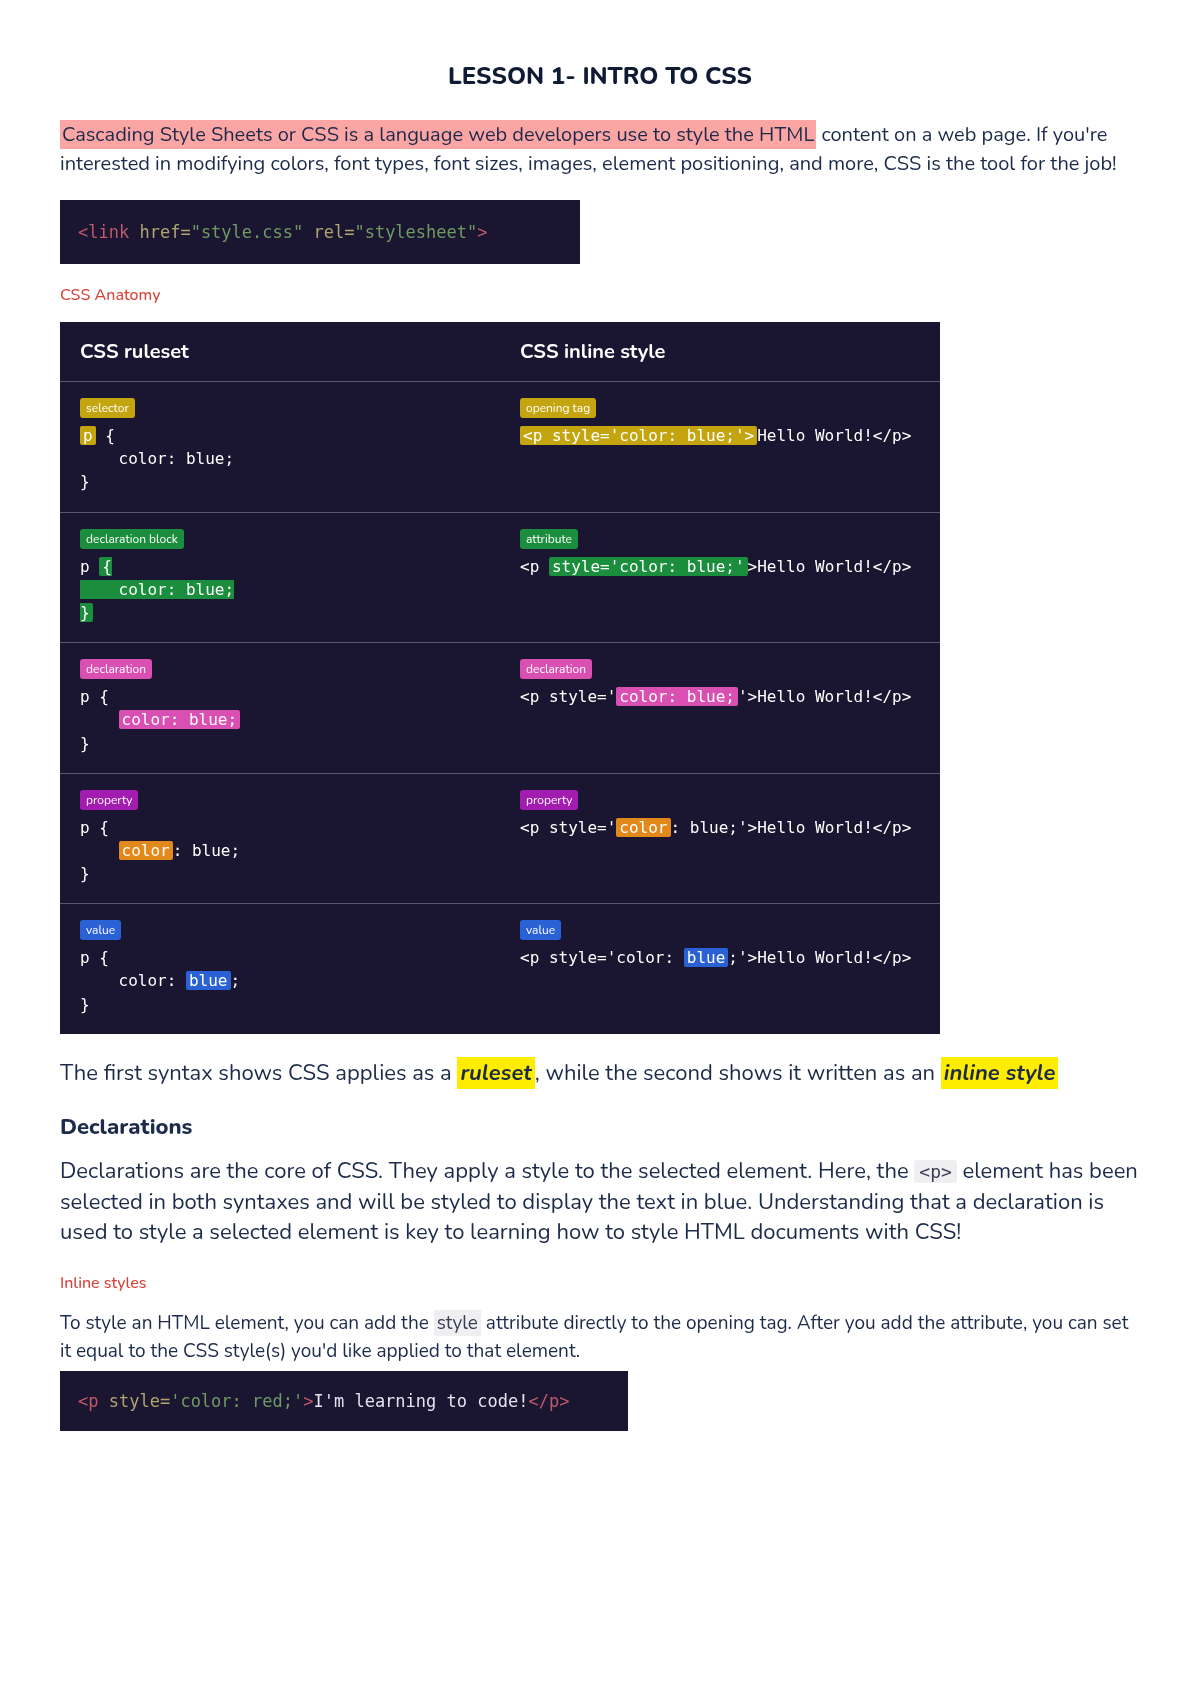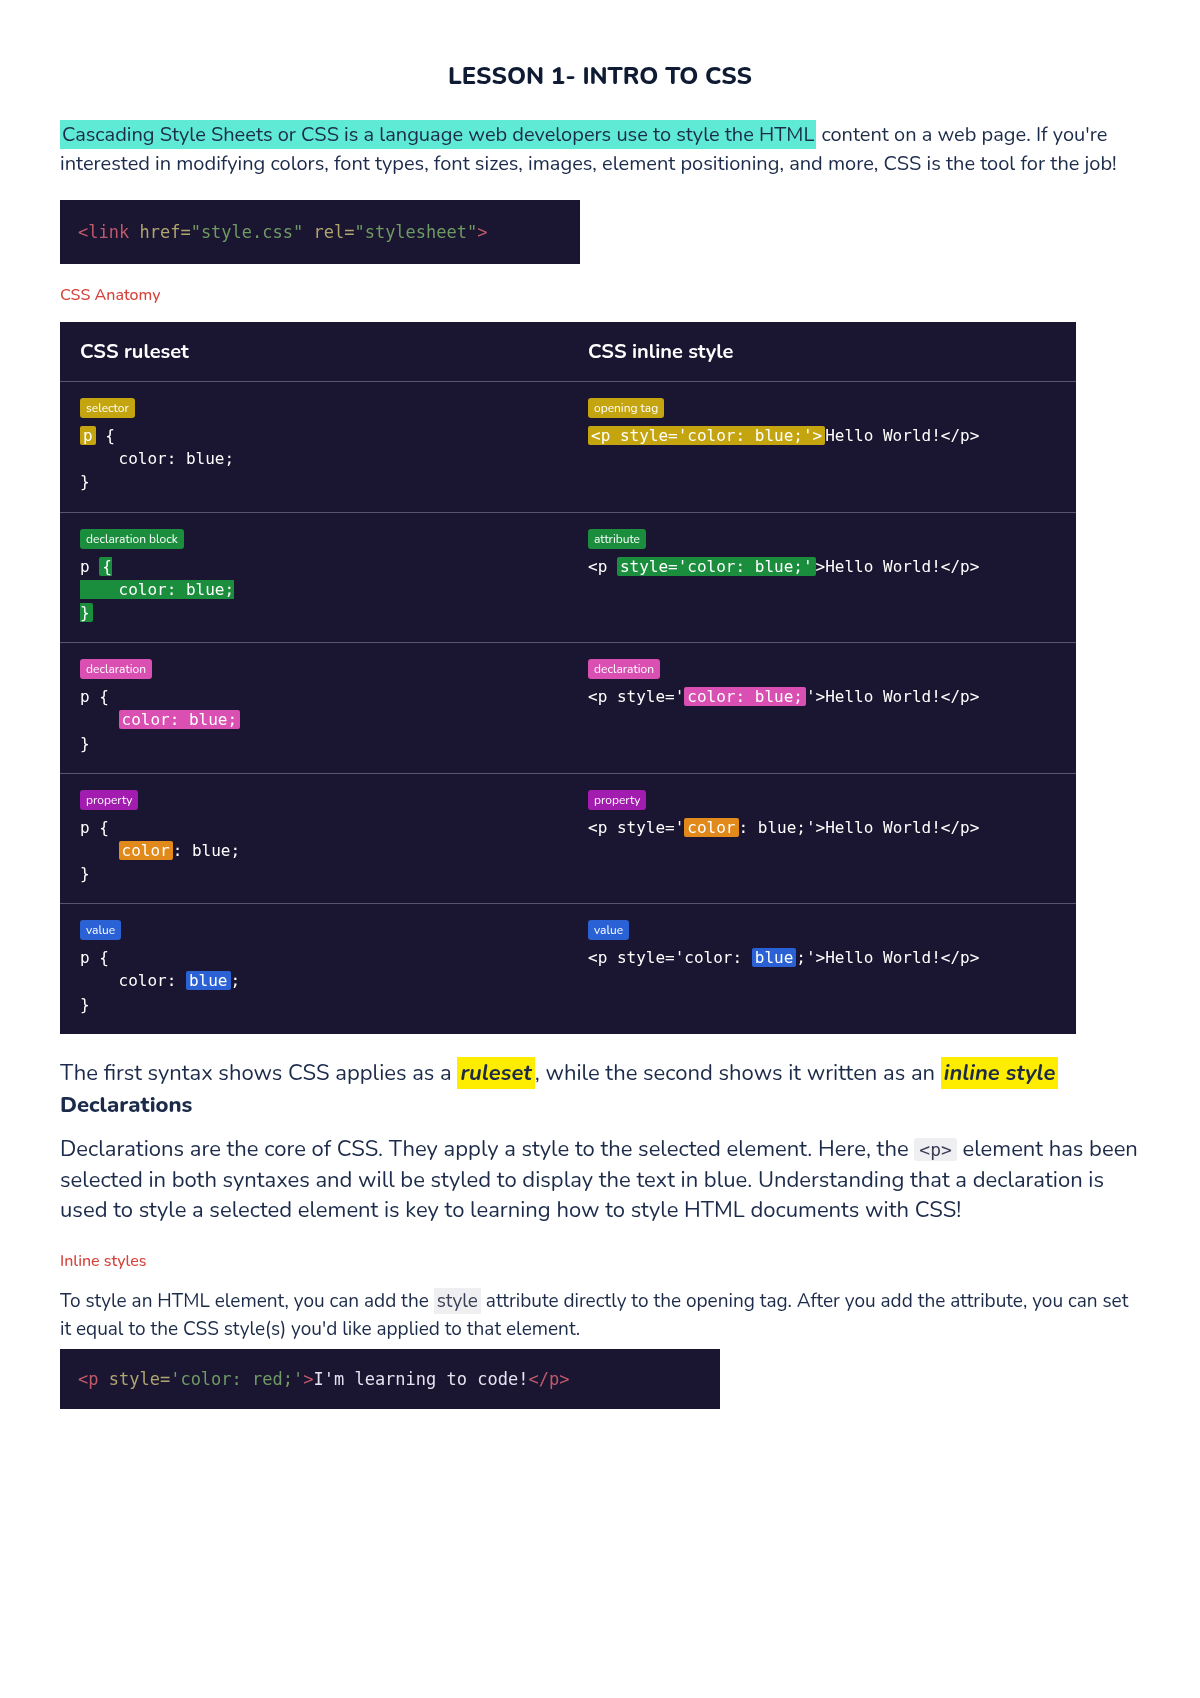--- a/index.html
+++ b/index.html
@@ -17,21 +17,21 @@
     font-size: 24px;
     color: #0f1a33;
     margin-bottom: 28px;
   }
   .intro {
     font-size: 20px;
     line-height: 1.45;
     color: #1c2b4a;
     margin-bottom: 22px;
   }
-  .hl-yellow { background: #5eead4; padding: 1px 2px; }
+  .hl-yellow { background: #fca5a5; padding: 1px 2px; }
   .hl-yellow-italic { background: #ffed00; font-style: italic; font-weight: 700; padding: 1px 3px; }
   .codeblock {
     background: #1a1530;
     color: #fff;
     font-family: "Consolas", "Menlo", monospace;
     font-size: 17px;
     padding: 22px 18px;
     width: 520px;
     margin-bottom: 20px;
   }
@@ -39,21 +39,21 @@
   .codeblock .attr { color: #b0a56f; }
   .codeblock .str { color: #6f9b63; }
   .section-red {
     color: #d6433a;
     font-size: 16px;
     margin-bottom: 16px;
     font-weight: 500;
   }
   .anatomy-table {
     background: #1a1530;
-    width: 1016px;
+    width: 880px;
     color: #fff;
     font-family: "Nunito", "Segoe UI", Arial, sans-serif;
     margin-bottom: 24px;
   }
   .anatomy-head {
     display: flex;
     border-bottom: 1px solid #5a556e;
   }
   .anatomy-head > div {
     flex: 1;
@@ -96,20 +96,21 @@
   .hl-box.yellow { background: #c4a50f; }
   .hl-box.green  { background: #1a8e3c; }
   .hl-box.pink   { background: #d94fb2; color:#fff;}
   .hl-box.orange { background: #e2891b; }
   .hl-box.blue   { background: #2a62d6; }
 
   .para-syntax {
     font-size: 22px;
     line-height: 1.45;
     color: #1c2b4a;
+    margin-bottom: 22px;
   }
   .subhead {
     font-size: 22px;
     font-weight: 800;
     color: #1c2b4a;
     margin-bottom: 14px;
   }
   .para-body {
     font-size: 22px;
     line-height: 1.4;
@@ -133,21 +134,21 @@
   .style-inline-word {
     background: #efeff2;
     color: #3a3e55;
     padding: 0 3px;
   }
   .codeblock2 {
     background: #1a1530;
     font-family: "Consolas","Menlo",monospace;
     font-size: 17px;
     padding: 20px 18px;
-    width: 660px;
+    width: 568px;
   }
   .codeblock2 .p1 { color: #c05a6a; }
   .codeblock2 .p2 { color: #b0a56f; }
   .codeblock2 .p3 { color: #6f9b63; }
   .codeblock2 .p4 { color: #e6e2f0; }
 </style>
 </head>
 <body>
 
 <div class="title">LESSON 1- INTRO TO CSS</div>

